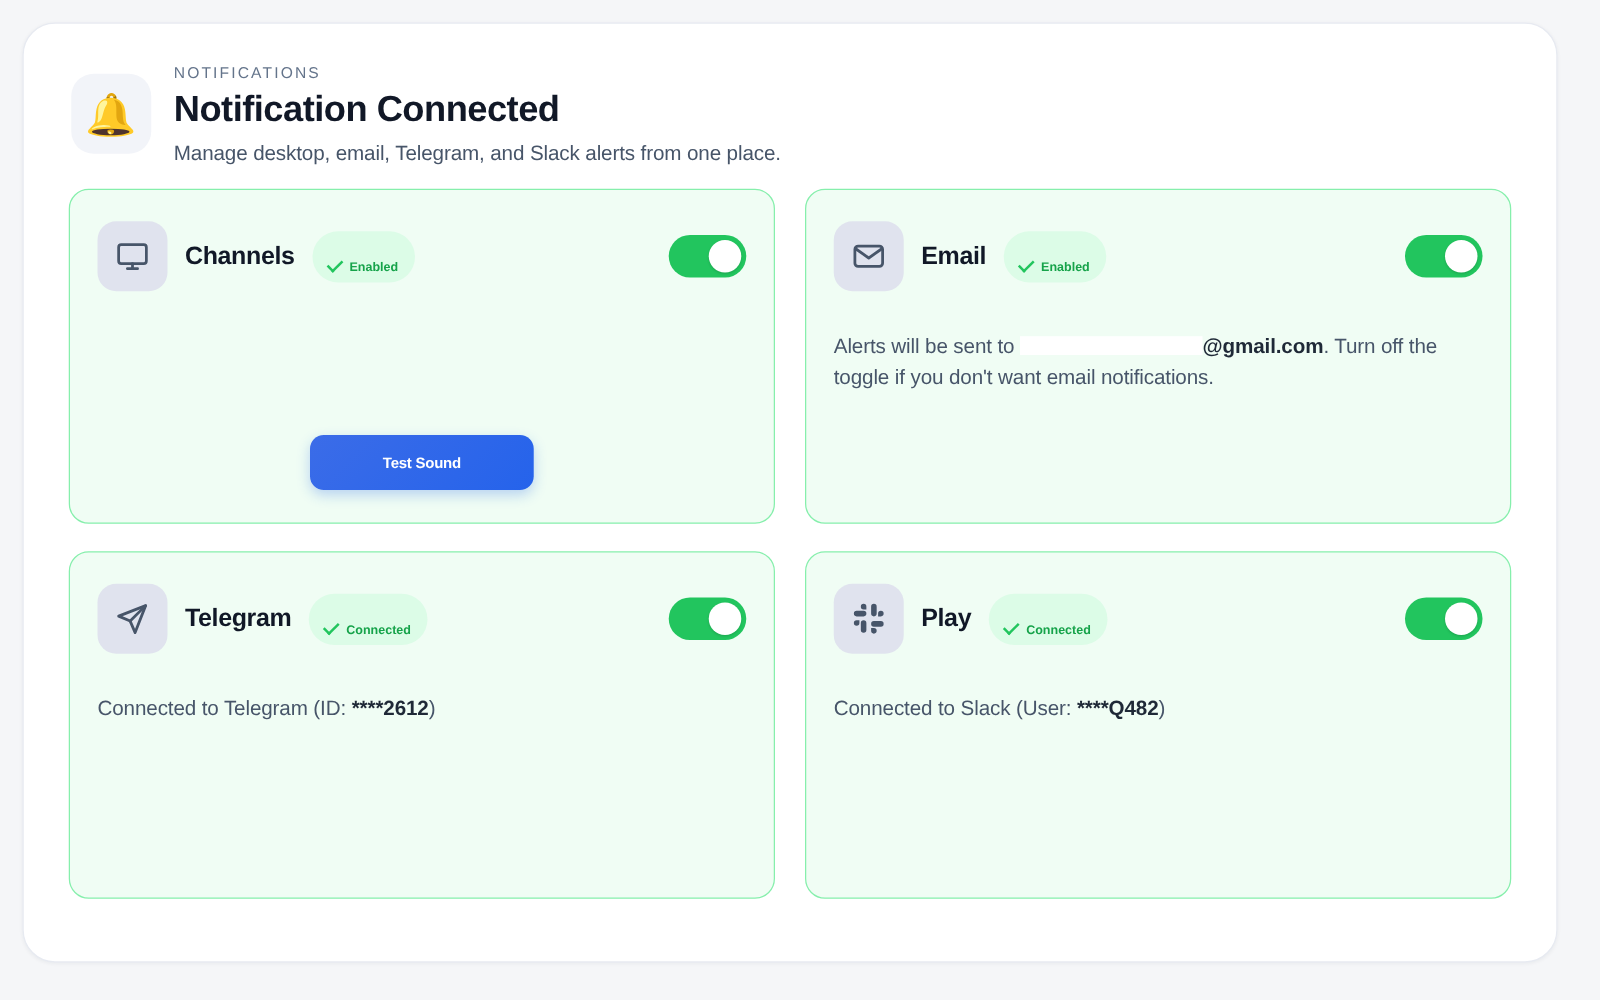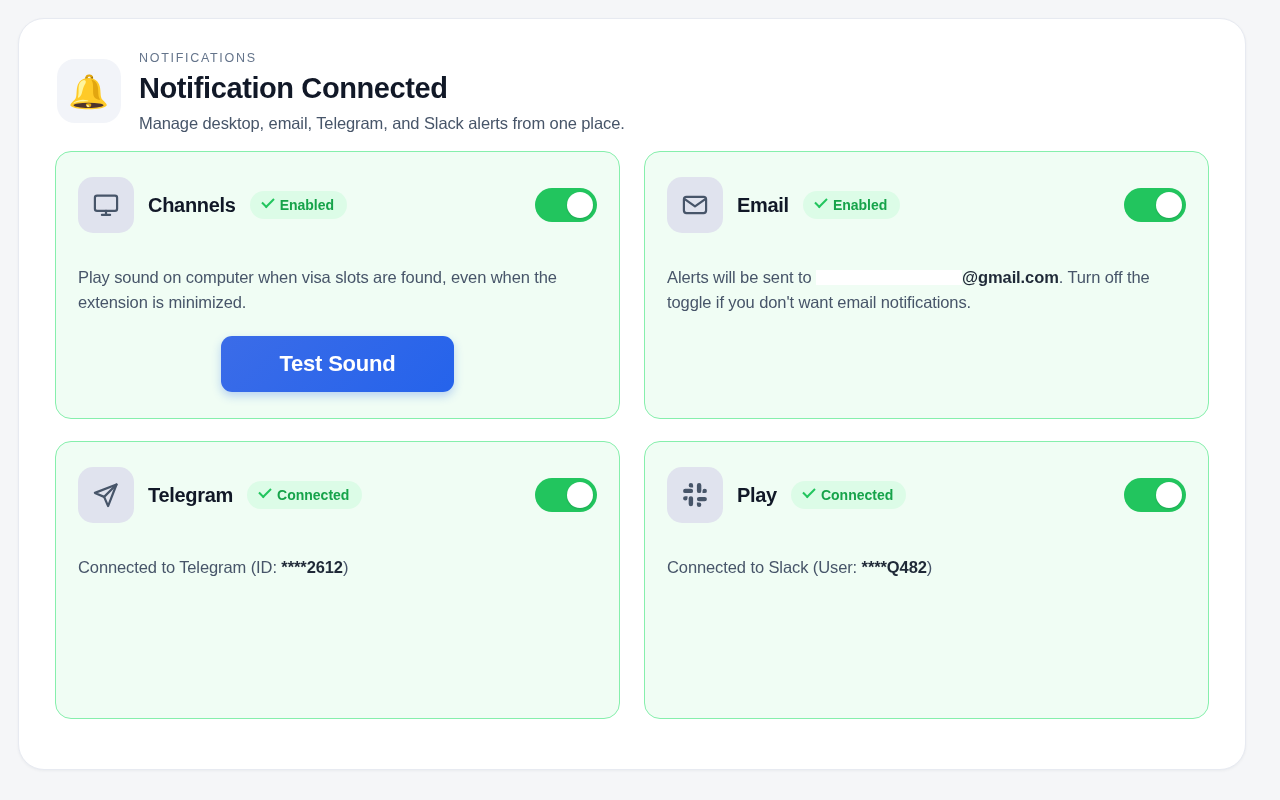--- a/index.html
+++ b/index.html
@@ -118,28 +118,28 @@
   .card-name {
     font-size: 20px;
     font-weight: bold;
     color: #111827;
     letter-spacing: -0.3px;
     white-space: nowrap;
   }
 
   .badge {
     display: inline-flex;
-    align-items: flex-start;
+    align-items: flex-end;
     gap: 6px;
     background: #dcfce7;
     color: #16a34a;
-    font-size: 14px;
+    font-size: 10px;
     font-weight: bold;
     border-radius: 999px;
-    padding: 6px 13px 6px 11px;
+    padding: 22px 13px 6px 11px;
     white-space: nowrap;
   }
   .badge .check {
     display: inline-block;
     width: 13px;
     height: 13px;
     position: relative;
   }
   .badge .check::before {
     content: "";
@@ -194,21 +194,21 @@
   .btn-row {
     margin-top: auto;
     display: flex;
     justify-content: center;
     padding-bottom: 4px;
   }
 
   .btn-primary {
     background: linear-gradient(135deg, #3b6ce8 0%, #2563eb 100%);
     color: #ffffff;
-    font-size: 22px;
+    font-size: 12px;
     font-weight: bold;
     border: none;
     border-radius: 11px;
     padding: 15px 58px;
     letter-spacing: -0.2px;
     cursor: pointer;
     box-shadow: 0 4px 10px rgba(37,99,235,0.28);
   }
 </style>
 </head>
@@ -239,21 +239,20 @@
           </div>
           <div class="card-name">Channels</div>
           <div class="badge">
             <span class="check"></span>
             <span>Enabled</span>
           </div>
           <div class="toggle">
             <span class="knob"></span>
           </div>
         </div>
-        <div class="card-desc">Play sound on computer when visa slots are found, even when the extension is minimized.</div>
         <div class="btn-row">
           <button class="btn-primary">Test Sound</button>
         </div>
       </div>
 
       <div class="card">
         <div class="card-head">
           <div class="icon-tile">
             <svg width="28" height="28" viewBox="0 0 24 24" fill="none" stroke="#475569" stroke-width="1.9" stroke-linecap="round" stroke-linejoin="round">
               <rect x="2.5" y="5" width="19" height="14" rx="2.2"></rect>

